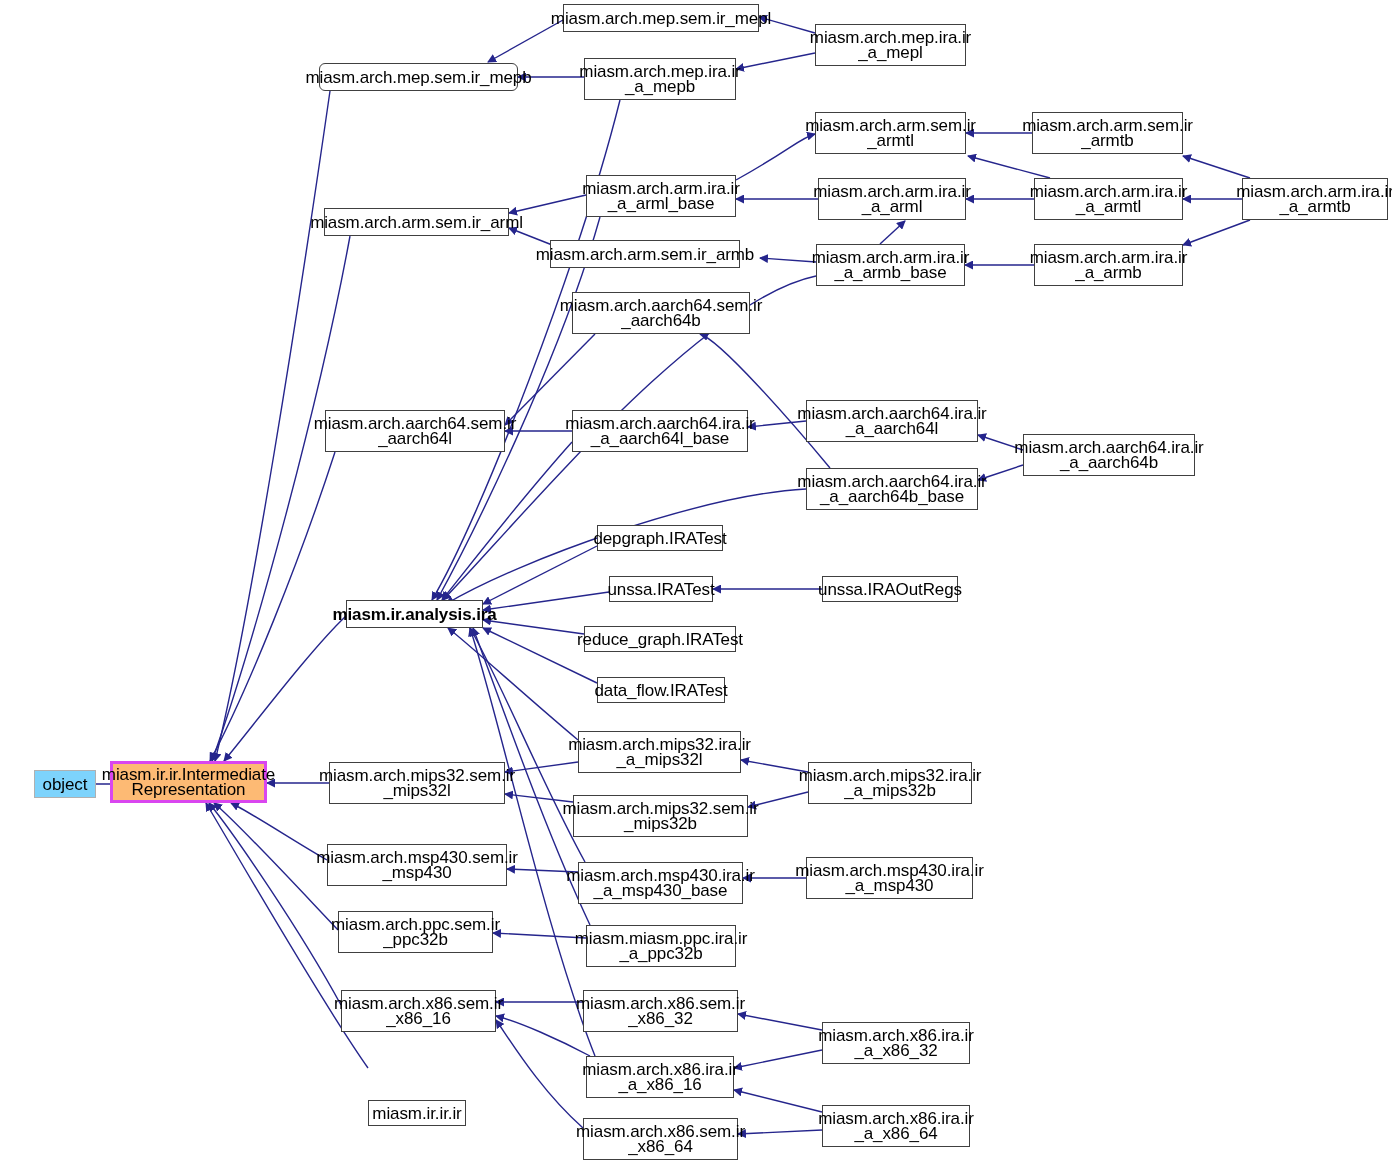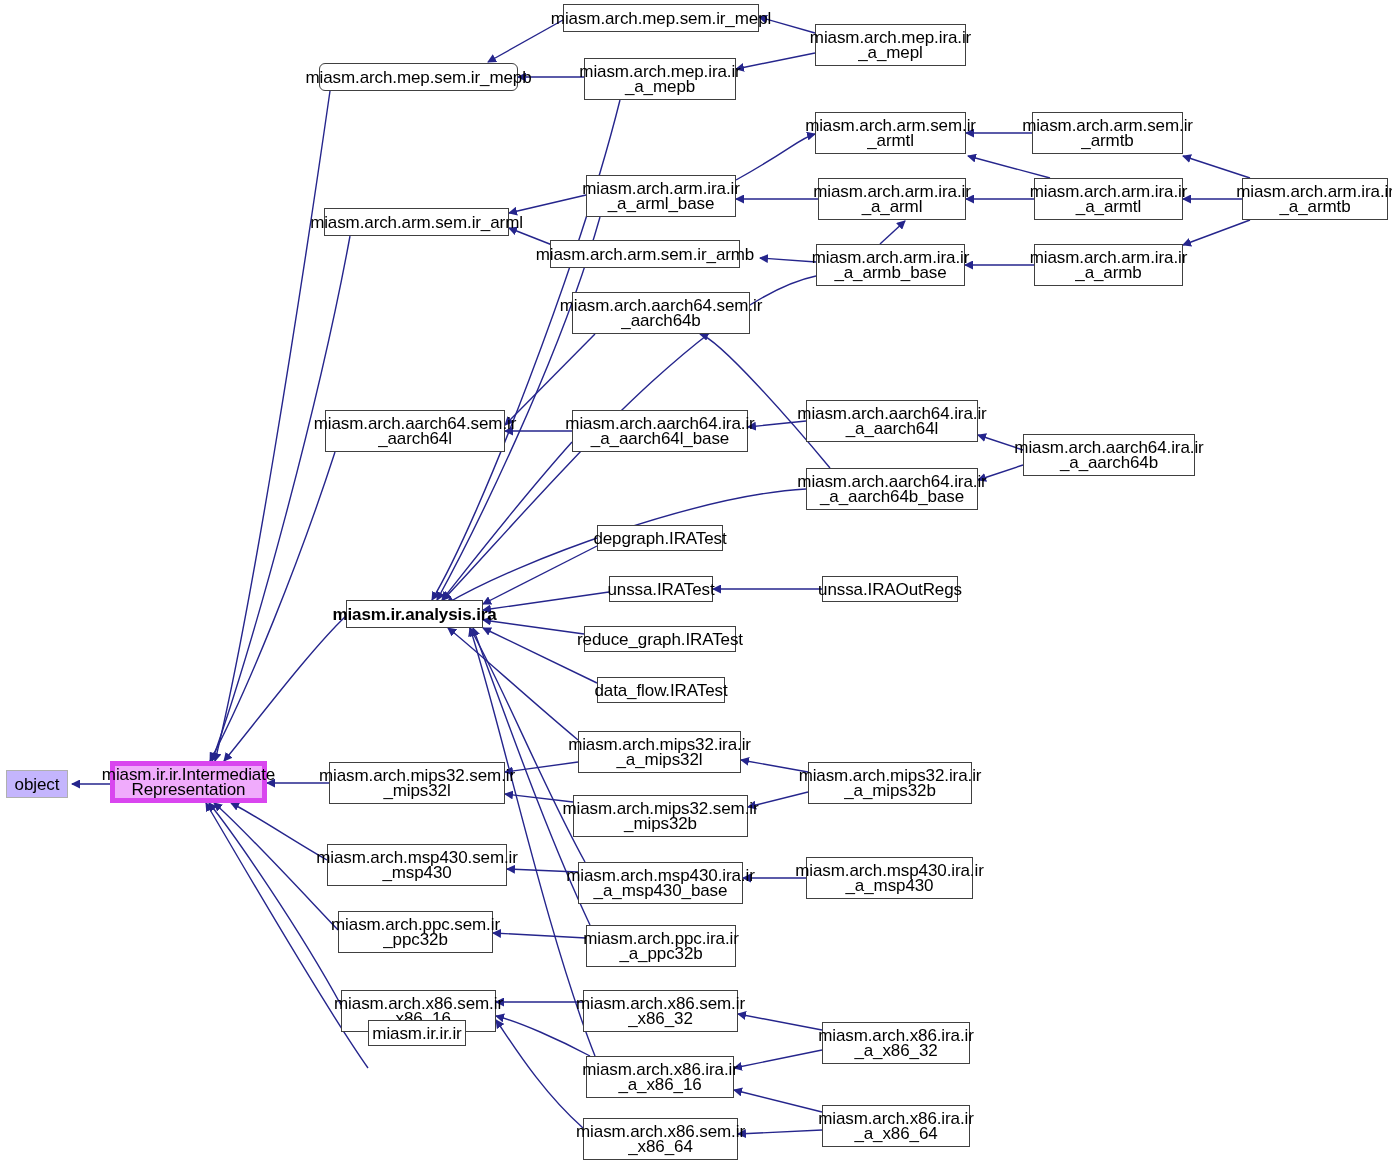--- a/index.html
+++ b/index.html
@@ -32,26 +32,27 @@
     background: #ffffff;
     border: 1px solid #404040;
     color: #000000;
     font-size: 17px;
     line-height: 15px;
     letter-spacing: -0.1px;
     white-space: pre-line;
     cursor: pointer;
   }
   .node.root {
-    background: #f0abfc;
-    border: 5px solid #d946ef;
+    background: #fdba74;
+    border: 3px solid #d946ef;
   }
   .node.ext {
-    background: #c4b5fd;
+    background: #7dd3fc;
     border: 1px solid #b0b0b0;
+    margin-left: 28px;
   }
   .node-label { display: block; }
 </style>
 </head>
 <body>
 
 <div id="diagram-root">
   <svg class="edges" viewBox="0 0 1392 1167">
     <defs>
       <marker id="arrowhead" markerWidth="9" markerHeight="9" refX="8" refY="4.5" orient="auto" markerUnits="userSpaceOnUse">
@@ -177,29 +178,29 @@
       <div class="node" style="left: 573px; top: 795px; width: 175px; height: 42px;"><span class="node-label">miasm.arch.mips32.sem.ir
 _mips32b</span></div>
       <div class="node" style="left: 327px; top: 844px; width: 180px; height: 42px;"><span class="node-label">miasm.arch.msp430.sem.ir
 _msp430</span></div>
       <div class="node" style="left: 578px; top: 862px; width: 165px; height: 42px;"><span class="node-label">miasm.arch.msp430.ira.ir
 _a_msp430_base</span></div>
       <div class="node" style="left: 806px; top: 857px; width: 167px; height: 42px;"><span class="node-label">miasm.arch.msp430.ira.ir
 _a_msp430</span></div>
       <div class="node" style="left: 338px; top: 911px; width: 155px; height: 42px;"><span class="node-label">miasm.arch.ppc.sem.ir
 _ppc32b</span></div>
-      <div class="node" style="left: 586px; top: 925px; width: 150px; height: 42px;"><span class="node-label">miasm.arch.ppc.ira.ir
+      <div class="node" style="left: 586px; top: 925px; width: 150px; height: 42px;"><span class="node-label">miasm.miasm.ppc.ira.ir
 _a_ppc32b</span></div>
       <div class="node" style="left: 341px; top: 990px; width: 155px; height: 42px;"><span class="node-label">miasm.arch.x86.sem.ir
 _x86_16</span></div>
       <div class="node" style="left: 583px; top: 990px; width: 155px; height: 42px;"><span class="node-label">miasm.arch.x86.sem.ir
 _x86_32</span></div>
       <div class="node" style="left: 822px; top: 1022px; width: 148px; height: 42px;"><span class="node-label">miasm.arch.x86.ira.ir
 _a_x86_32</span></div>
       <div class="node" style="left: 586px; top: 1056px; width: 148px; height: 42px;"><span class="node-label">miasm.arch.x86.ira.ir
 _a_x86_16</span></div>
-      <div class="node" style="left: 368px; top: 1020px; width: 98px; height: 26px;"><span class="node-label">miasm.ir.ir.ir</span></div>
+      <div class="node" style="left: 368px; top: 1100px; width: 98px; height: 26px;"><span class="node-label">miasm.ir.ir.ir</span></div>
       <div class="node" style="left: 822px; top: 1105px; width: 148px; height: 42px;"><span class="node-label">miasm.arch.x86.ira.ir
 _a_x86_64</span></div>
       <div class="node" style="left: 583px; top: 1118px; width: 155px; height: 42px;"><span class="node-label">miasm.arch.x86.sem.ir
 _x86_64</span></div>
     </div>
 </div>
 
 </body></html>

